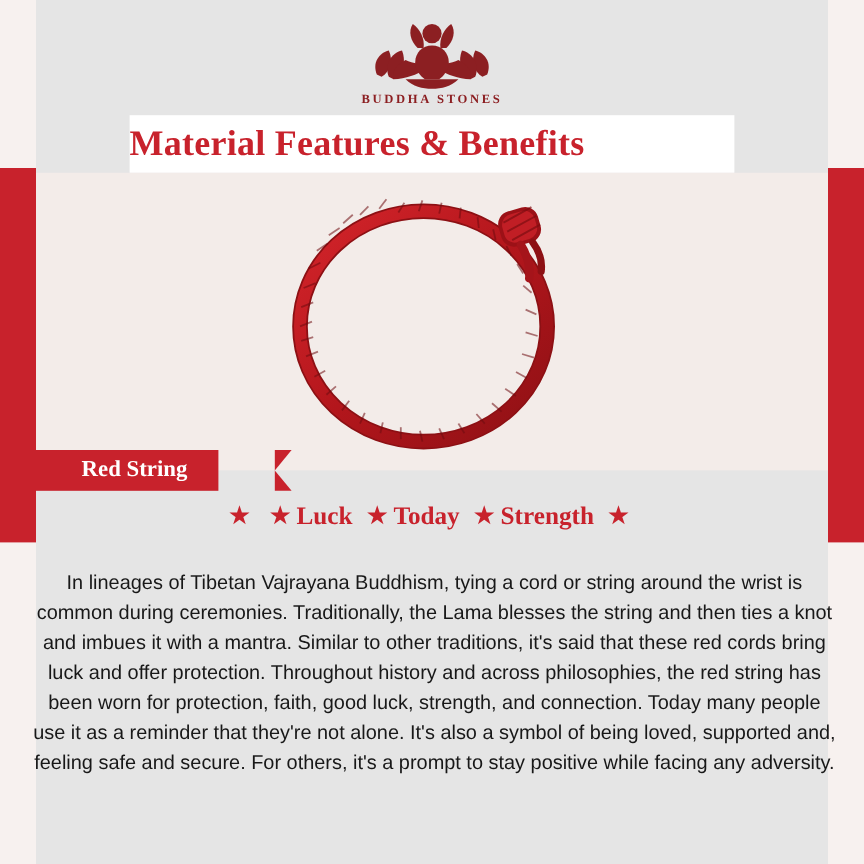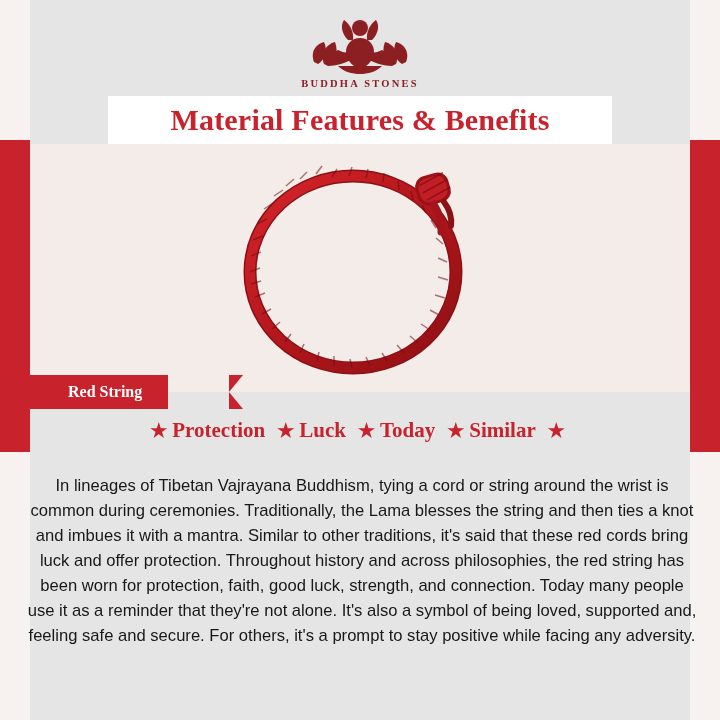--- a/index.html
+++ b/index.html
@@ -94,21 +94,21 @@
   
   .title-band {
     position: absolute;
     top: 96px;
     left: 108px;
     width: 504px;
     height: 48px;
     background: #ffffff;
     display: flex;
     align-items: center;
-    justify-content: center;
+    justify-content: flex-start;
   }
   .title-band .title-text {
     font-family: "Liberation Serif", serif;
     font-weight: bold;
     font-size: 30px;
     color: #c8222c;
     letter-spacing: 0.2px;
     white-space: nowrap;
   }
   
@@ -133,21 +133,21 @@
     left: 30px;
     height: 34px;
     background: #c8222c;
     display: flex;
     align-items: center;
     padding: 0 26px 0 38px;
     z-index: 12;
   }
   .label-ribbon .ribbon-text {
     color: #ffffff;
-    font-size: 16px;
+    font-size: 19px;
     font-weight: bold;
     font-family: "Liberation Serif", serif;
     white-space: nowrap;
   }
   .ribbon-tail {
     position: absolute;
     top: 375px;
     left: 229px;
     width: 0; height: 0;
     border-top: 17px solid #c8222c;
@@ -302,33 +302,32 @@
     </div>
 
     <div class="label-ribbon">
       <span class="ribbon-text">Red String</span>
     </div>
     <div class="ribbon-tail"></div>
 
     <div class="benefits">
       <div class="benefit">
         <span class="star">★</span>
-        <span>Protection</span>
       </div>
       <div class="benefit">
         <span class="star">★</span>
         <span>Luck</span>
       </div>
       <div class="benefit">
         <span class="star">★</span>
         <span>Today</span>
       </div>
       <div class="benefit">
         <span class="star">★</span>
-        <span>Similar</span>
+        <span>Strength</span>
       </div>
       <div class="benefit">
         <span class="star">★</span>
       </div>
     </div>
 
     <p class="body-copy">In lineages of Tibetan Vajrayana Buddhism, tying a cord or string around the wrist is common during ceremonies. Traditionally, the Lama blesses the string and then ties a knot and imbues it with a mantra. Similar to other traditions, it's said that these red cords bring luck and offer protection. Throughout history and across philosophies, the red string has been worn for protection, faith, good luck, strength, and connection. Today many people use it as a reminder that they're not alone. It's also a symbol of being loved, supported and, feeling safe and secure. For others, it's a prompt to stay positive while facing any adversity.</p>
 
   </div>
 </div>

